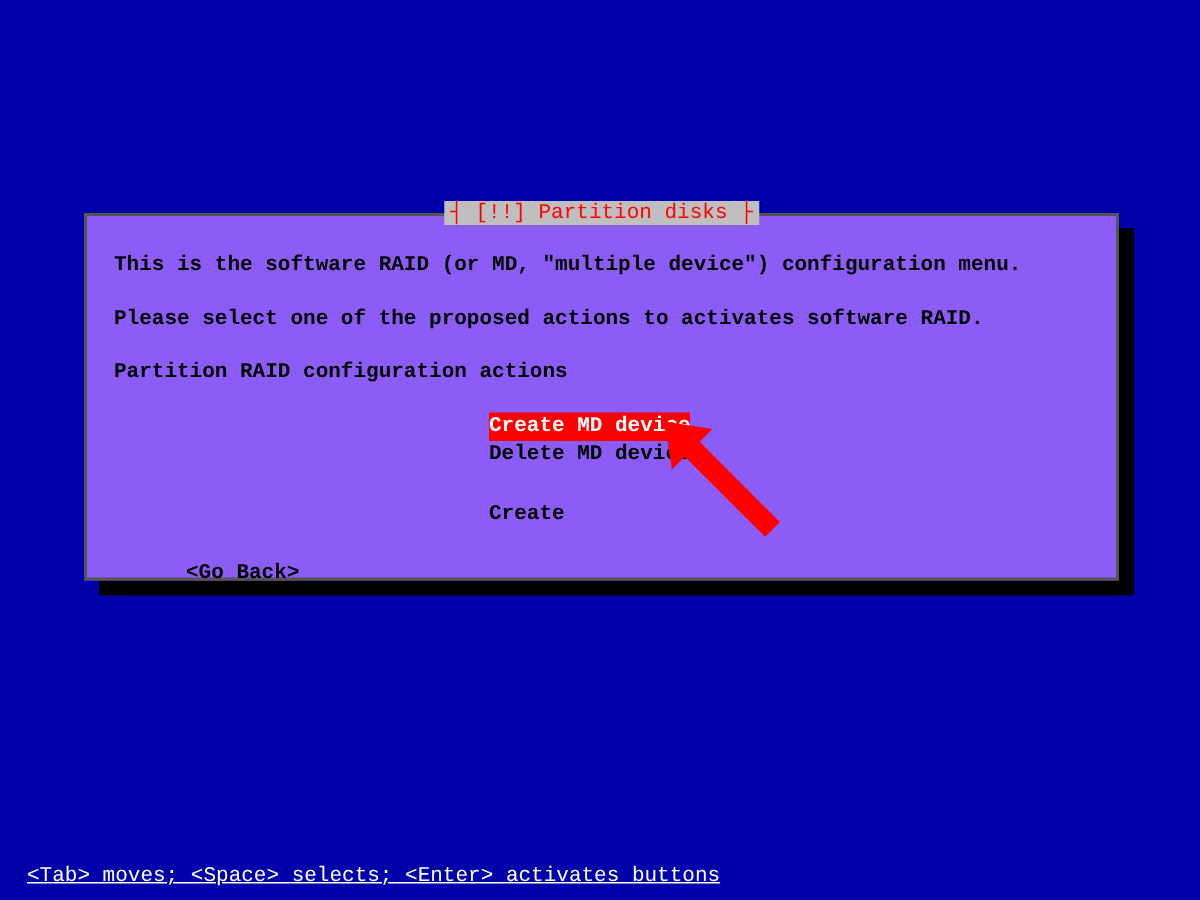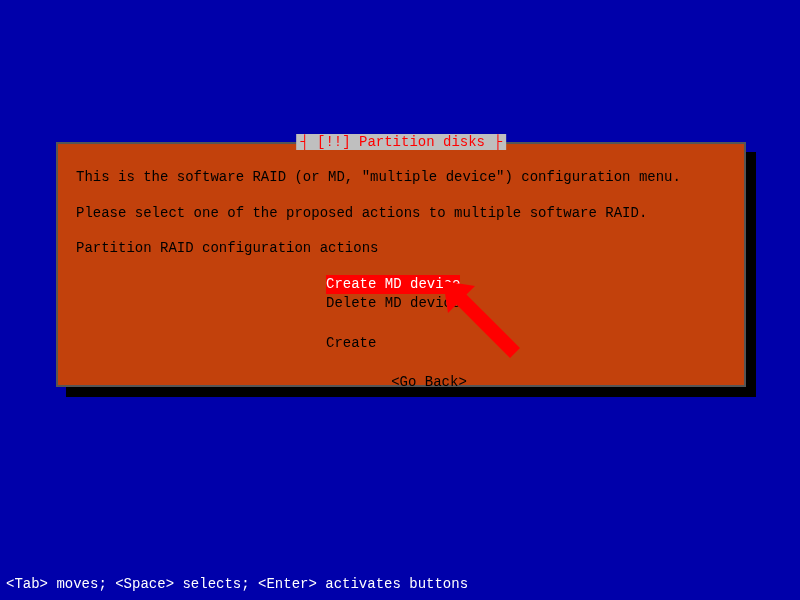--- a/index.html
+++ b/index.html
@@ -23,37 +23,38 @@
       width: 690px;
       height: 245px;
       background: #000000;
     }
     .dialog {
       position: absolute;
       left: 56px;
       top: 142px;
       width: 690px;
       height: 245px;
-      background: #c2410c;
+      background: #8b5cf6;
       border: 2px solid #555555;
     }
     .dialog-title {
       position: absolute;
       top: -10px;
       left: 50%;
       transform: translateX(-50%);
       background: #bfbfbf;
       color: #ff0000;
       padding: 0 4px;
       white-space: pre;
     }
     .dialog-content {
       padding: 24px 10px 18px 18px;
       color: #000000;
       line-height: 1.4;
+      font-weight: bold;
     }
     .dialog-text {
       margin-bottom: 16px;
     }
     .actions-list {
       margin-left: 250px;
       margin-top: 6px;
       margin-bottom: 20px;
     }
     .action-item {
@@ -61,46 +62,46 @@
       white-space: pre;
     }
     .action-item.selected {
       background: #ff0000;
       color: #ffffff;
       display: inline-block;
     }
     .go-back {
       margin-left: 48px;
       margin-top: 10px;
-      text-align: center;
     }
     .footer-hint {
       position: absolute;
       bottom: 8px;
-      left: 6px;
+      left: 18px;
       color: #ffffff;
       white-space: pre;
+      text-decoration: underline;
     }
     .arrow-annotation {
       position: absolute;
       left: 440px;
       top: 278px;
       pointer-events: none;
     }
   </style>
 </head>
 <body>
 
 <div class="dialog-shadow"></div>
 
 <div class="dialog">
   <div class="dialog-title"><span>┤ </span><span>[!!]</span><span> Partition disks</span><span> ├</span></div>
   <div class="dialog-content">
     <div class="dialog-text">This is the software RAID (or MD, "multiple device") configuration menu.</div>
-    <div class="dialog-text">Please select one of the proposed actions to multiple software RAID.</div>
+    <div class="dialog-text">Please select one of the proposed actions to activates software RAID.</div>
     <div class="dialog-text">Partition RAID configuration actions</div>
     <div class="actions-list">
       <div class="action-item selected">Create MD device</div><br>
       <div class="action-item">Delete MD device</div><br>
       <div class="action-item">Create</div>
     </div>
     <div class="go-back">&lt;Go Back&gt;</div>
   </div>
 </div>
 

